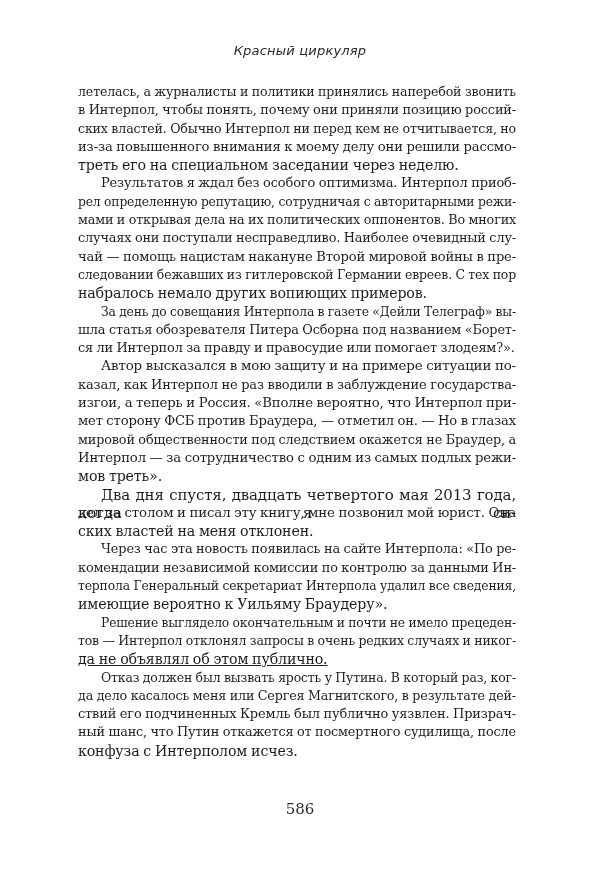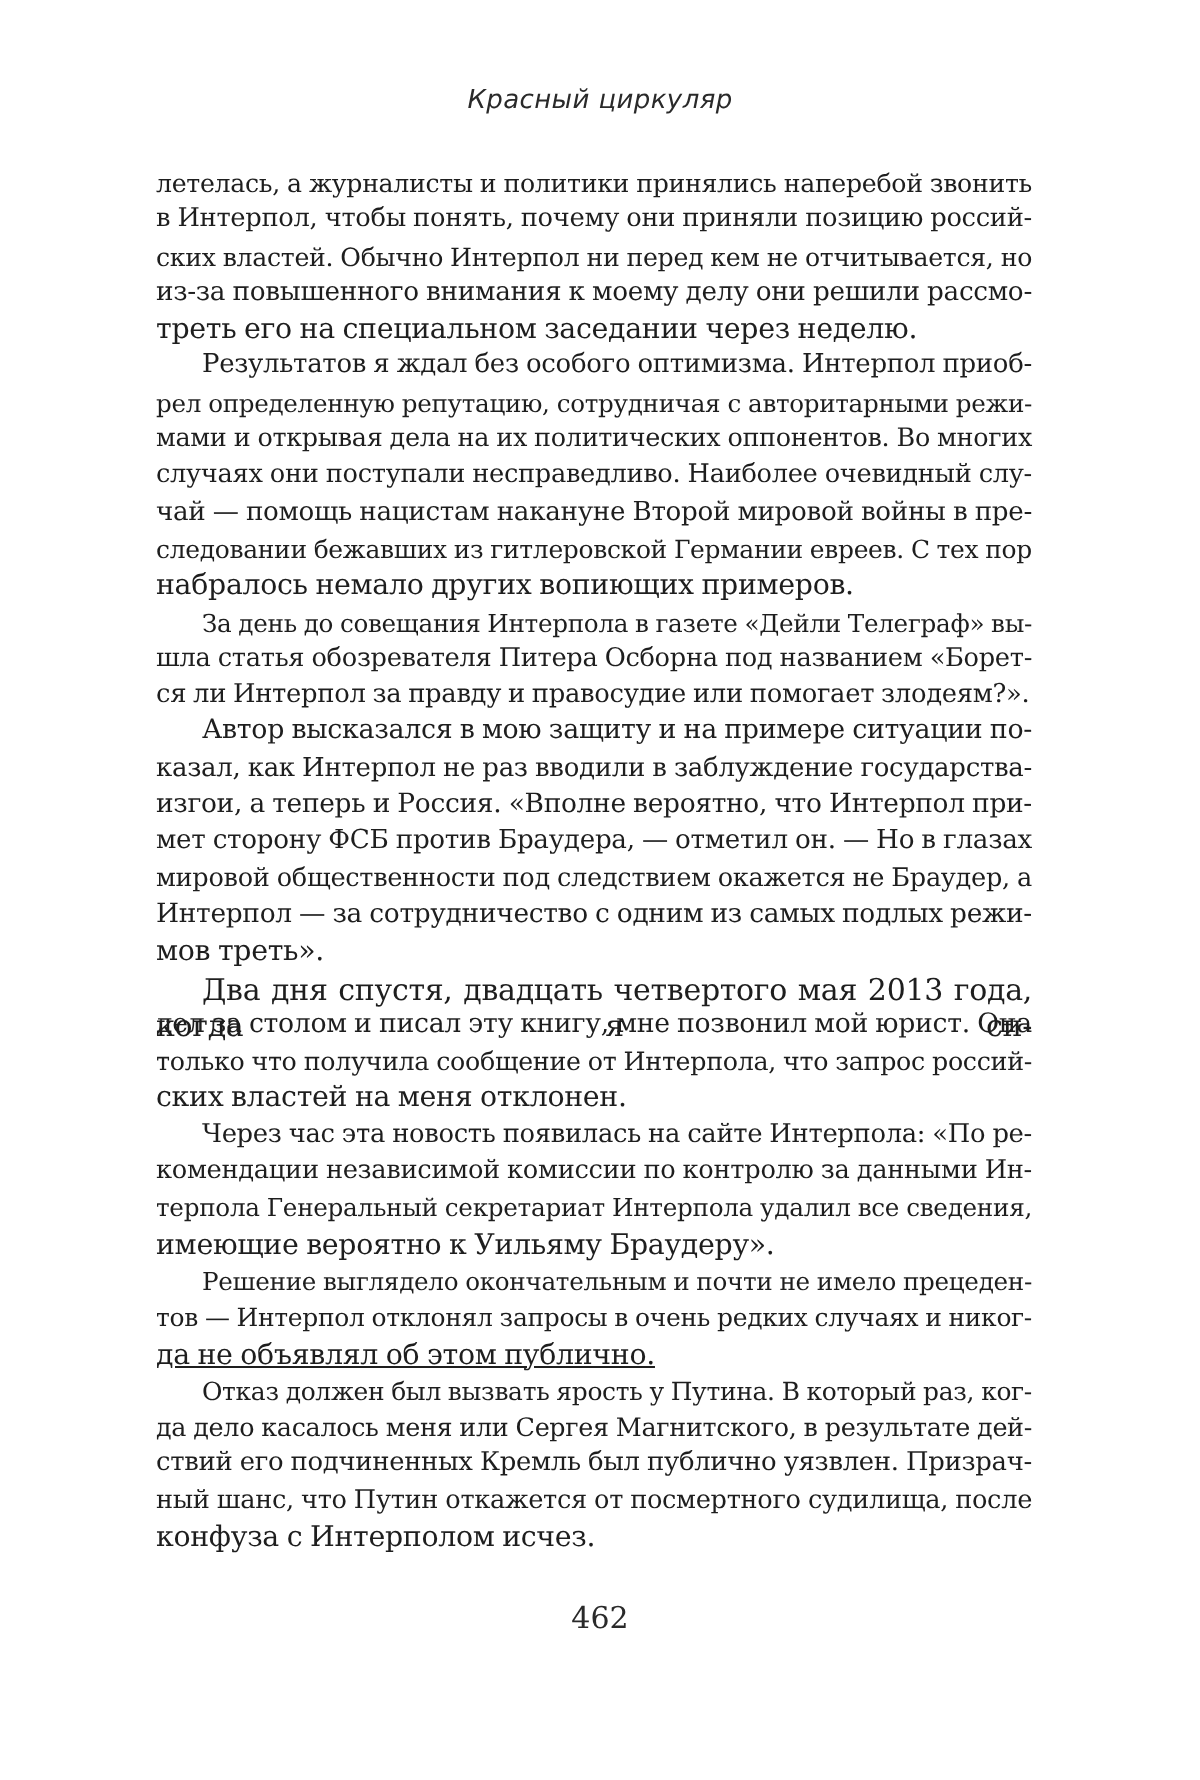--- a/index.html
+++ b/index.html
@@ -106,21 +106,20 @@
         <span class="line" style="white-space: normal; font-size: 13.0172px;">казал, как Интерпол не раз вводили в заблуждение государства-</span>
         <span class="line" style="white-space: normal; font-size: 13.2389px;">изгои, а теперь и Россия. «Вполне вероятно, что Интерпол при-</span>
         <span class="line" style="white-space: normal; font-size: 13.1185px;">мет сторону ФСБ против Браудера, — отметил он. — Но в глазах</span>
         <span class="line" style="white-space: normal; font-size: 12.8074px;">мировой общественности под следствием окажется не Браудер, а</span>
         <span class="line" style="white-space: normal; font-size: 13.2226px;">Интерпол — за сотрудничество с одним из самых подлых режи-</span>
         <span class="line last" style="white-space: nowrap;">мов треть».</span>
       </div>
       <div class="paragraph">
         <span class="line first" style="white-space: normal; font-size: 15px;">Два дня спустя, двадцать четвертого мая 2013 года, когда я си-</span>
         <span class="line" style="white-space: normal; font-size: 13.3687px;">дел за столом и писал эту книгу, мне позвонил мой юрист. Она</span>
-        <span class="line" style="white-space: normal; font-size: 12.6684px;">только что получила сообщение от Интерпола, что запрос россий-</span>
         <span class="line last" style="white-space: nowrap;">ских властей на меня отклонен.</span>
       </div>
       <div class="paragraph">
         <span class="line first" style="white-space: normal; font-size: 12.9025px;">Через час эта новость появилась на сайте Интерпола: «По ре-</span>
         <span class="line" style="white-space: normal; font-size: 12.8521px;">комендации независимой комиссии по контролю за данными Ин-</span>
         <span class="line" style="white-space: normal; font-size: 12.3569px;">терпола Генеральный секретариат Интерпола удалил все сведения,</span>
         <span class="line last" style="white-space: nowrap;">имеющие вероятно к Уильяму Браудеру».</span>
       </div>
       <div class="paragraph">
         <span class="line first" style="white-space: normal; font-size: 12.3321px;">Решение выглядело окончательным и почти не имело прецеден-</span>
@@ -129,14 +128,14 @@
       </div>
       <div class="paragraph">
         <span class="line first" style="white-space: normal; font-size: 12.4604px;">Отказ должен был вызвать ярость у Путина. В который раз, ког-</span>
         <span class="line" style="white-space: normal; font-size: 12.7036px;">да дело касалось меня или Сергея Магнитского, в результате дей-</span>
         <span class="line" style="white-space: normal; font-size: 12.9588px;">ствий его подчиненных Кремль был публично уязвлен. Призрач-</span>
         <span class="line" style="white-space: normal; font-size: 12.8202px;">ный шанс, что Путин откажется от посмертного судилища, после</span>
         <span class="line last" style="white-space: nowrap;">конфуза с Интерполом исчез.</span>
       </div>
     </div>
 
-  <div class="page-number">462</div>
+  <div class="page-number">586</div>
 </div>
 
 </body></html>

